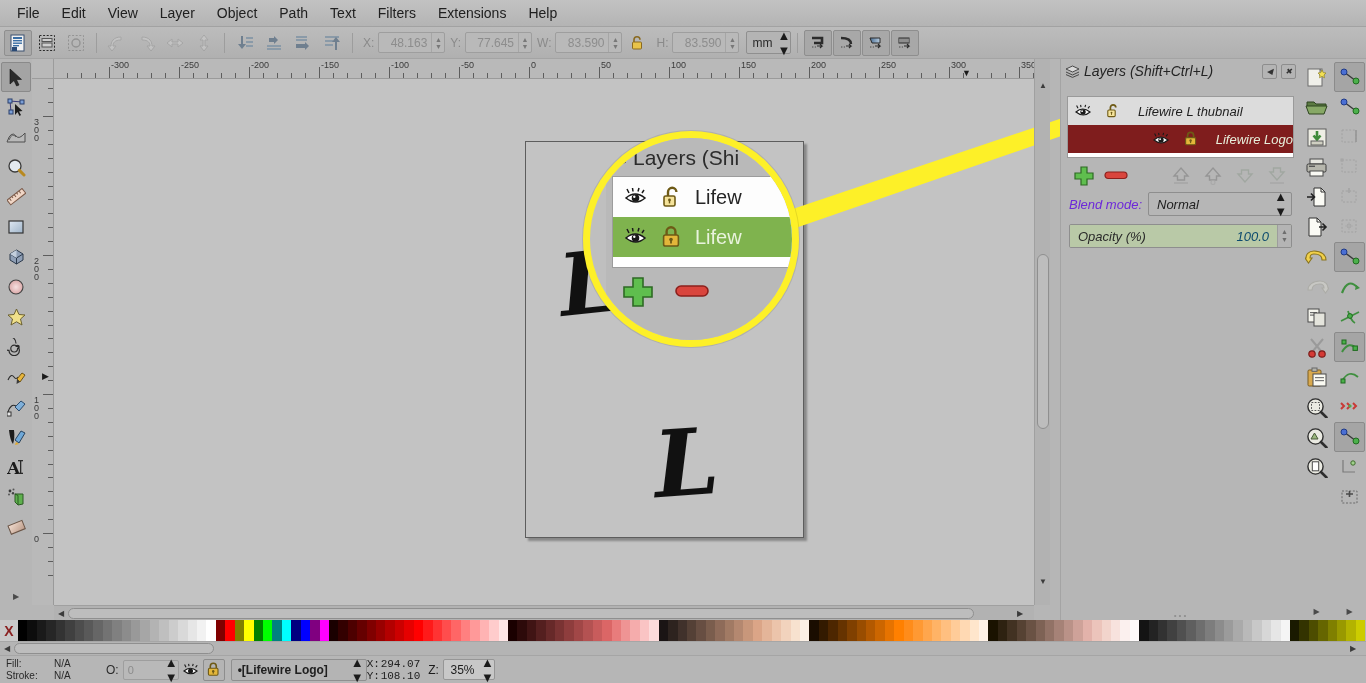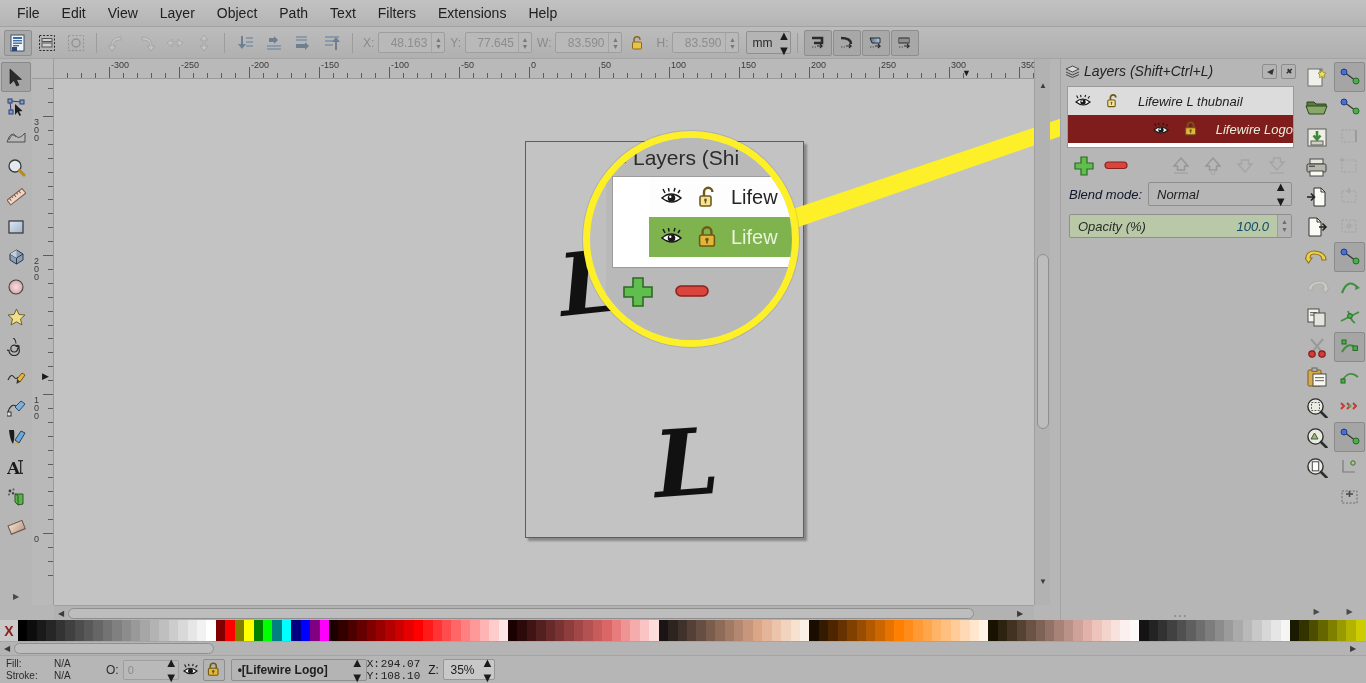--- a/index.html
+++ b/index.html
@@ -132,21 +132,21 @@
   .mag-panelbg{
     position:absolute; left:22px; top:6px; width:230px; height:230px; background:#b9b9b9;
   }
   .mag-title{
     position:absolute; left:22px; top:10px; width:230px; height:32px;
     font-size:21px; color:#2c2c2c; display:flex; align-items:center; gap:5px;
     white-space:nowrap;
   }
   .mag-list{
     position:absolute; left:28px; top:44px; width:220px; height:92px;
-    background:#fff; border:1px solid #9c9c9c;padding-left:36px;
+    background:#fff; border:1px solid #9c9c9c;
   }
   .mag-row{
     height:40px; display:flex; align-items:center; gap:12px; padding-left:10px;
     font-size:20px; white-space:nowrap;
   }
   .mag-row.r1{ background:#fdfdfd; color:#252525; }
   .mag-row.r2{ background:#7fb34e; color:#e9f3dd; }
   .mag-bottom{
     position:absolute; left:28px; top:142px; width:220px;
     display:flex; align-items:center; gap:18px; padding-left:8px;
@@ -227,40 +227,40 @@
   .dock-head{
     height:24px; display:flex; align-items:center; padding:0 4px 0 4px; gap:4px;
   }
   .dock-title{ flex:1; font-size:14px; color:#242424; white-space:nowrap; }
   .dock-btn{
     width:15px; height:15px; border:1px solid #8d8d8d; background:#b4b4b4;
     display:flex; align-items:center; justify-content:center; font-size:8px; color:#333;
     border-radius:2px;
   }
   .layer-list{
-    margin:3px 6px 0 6px; background:#ffffff; border:1px solid #9a9a9a;
+    margin:13px 6px 0 6px; background:#ffffff; border:1px solid #9a9a9a;
     height:62px; overflow:hidden;
   }
   .layer-row{
     height:28px; display:flex; align-items:center; font-size:13px;
   }
   .layer-row.normal{ background:#dcdcdc; color:#1e1e1e; }
   .layer-row.selected{ background:#7f1d1d; color:#e7efdb;justify-content:flex-end; }
   .lr-eye{ width:30px; display:flex; justify-content:center; align-items:center; }
   .lr-lock{ width:30px; display:flex; justify-content:center; align-items:center; }
   .lr-name{ padding-left:10px; white-space:nowrap; }
   .layer-tools{
     display:flex; align-items:center; padding:6px 10px 2px 10px; gap:6px;
   }
   .lt-btn{ width:26px; height:22px; display:flex; align-items:center; justify-content:center; }
   .lt-gap{ flex:1; }
   .blend-row{
     display:flex; align-items:center; padding:4px 8px 0 8px; gap:6px;
   }
-  .blend-lbl{ font-size:13px; color:#0f172a; }
+  .blend-lbl{ font-size:13px; color:#6d28d9; }
   .blend-combo{
     flex:1; height:24px; background:#b6b6b6; border:1px solid #8e8e8e; border-radius:2px;
     display:flex; align-items:center; padding:0 4px 0 8px;
   }
   .blend-combo .v{ flex:1; font-size:13px; color:#1d1d1d; }
   .opacity-row{
     display:flex; align-items:center; margin:8px 8px 0 8px;
     height:24px; border:1px solid #8e8e8e; border-radius:2px; background:#b8c8a6;
     overflow:hidden;
   }

